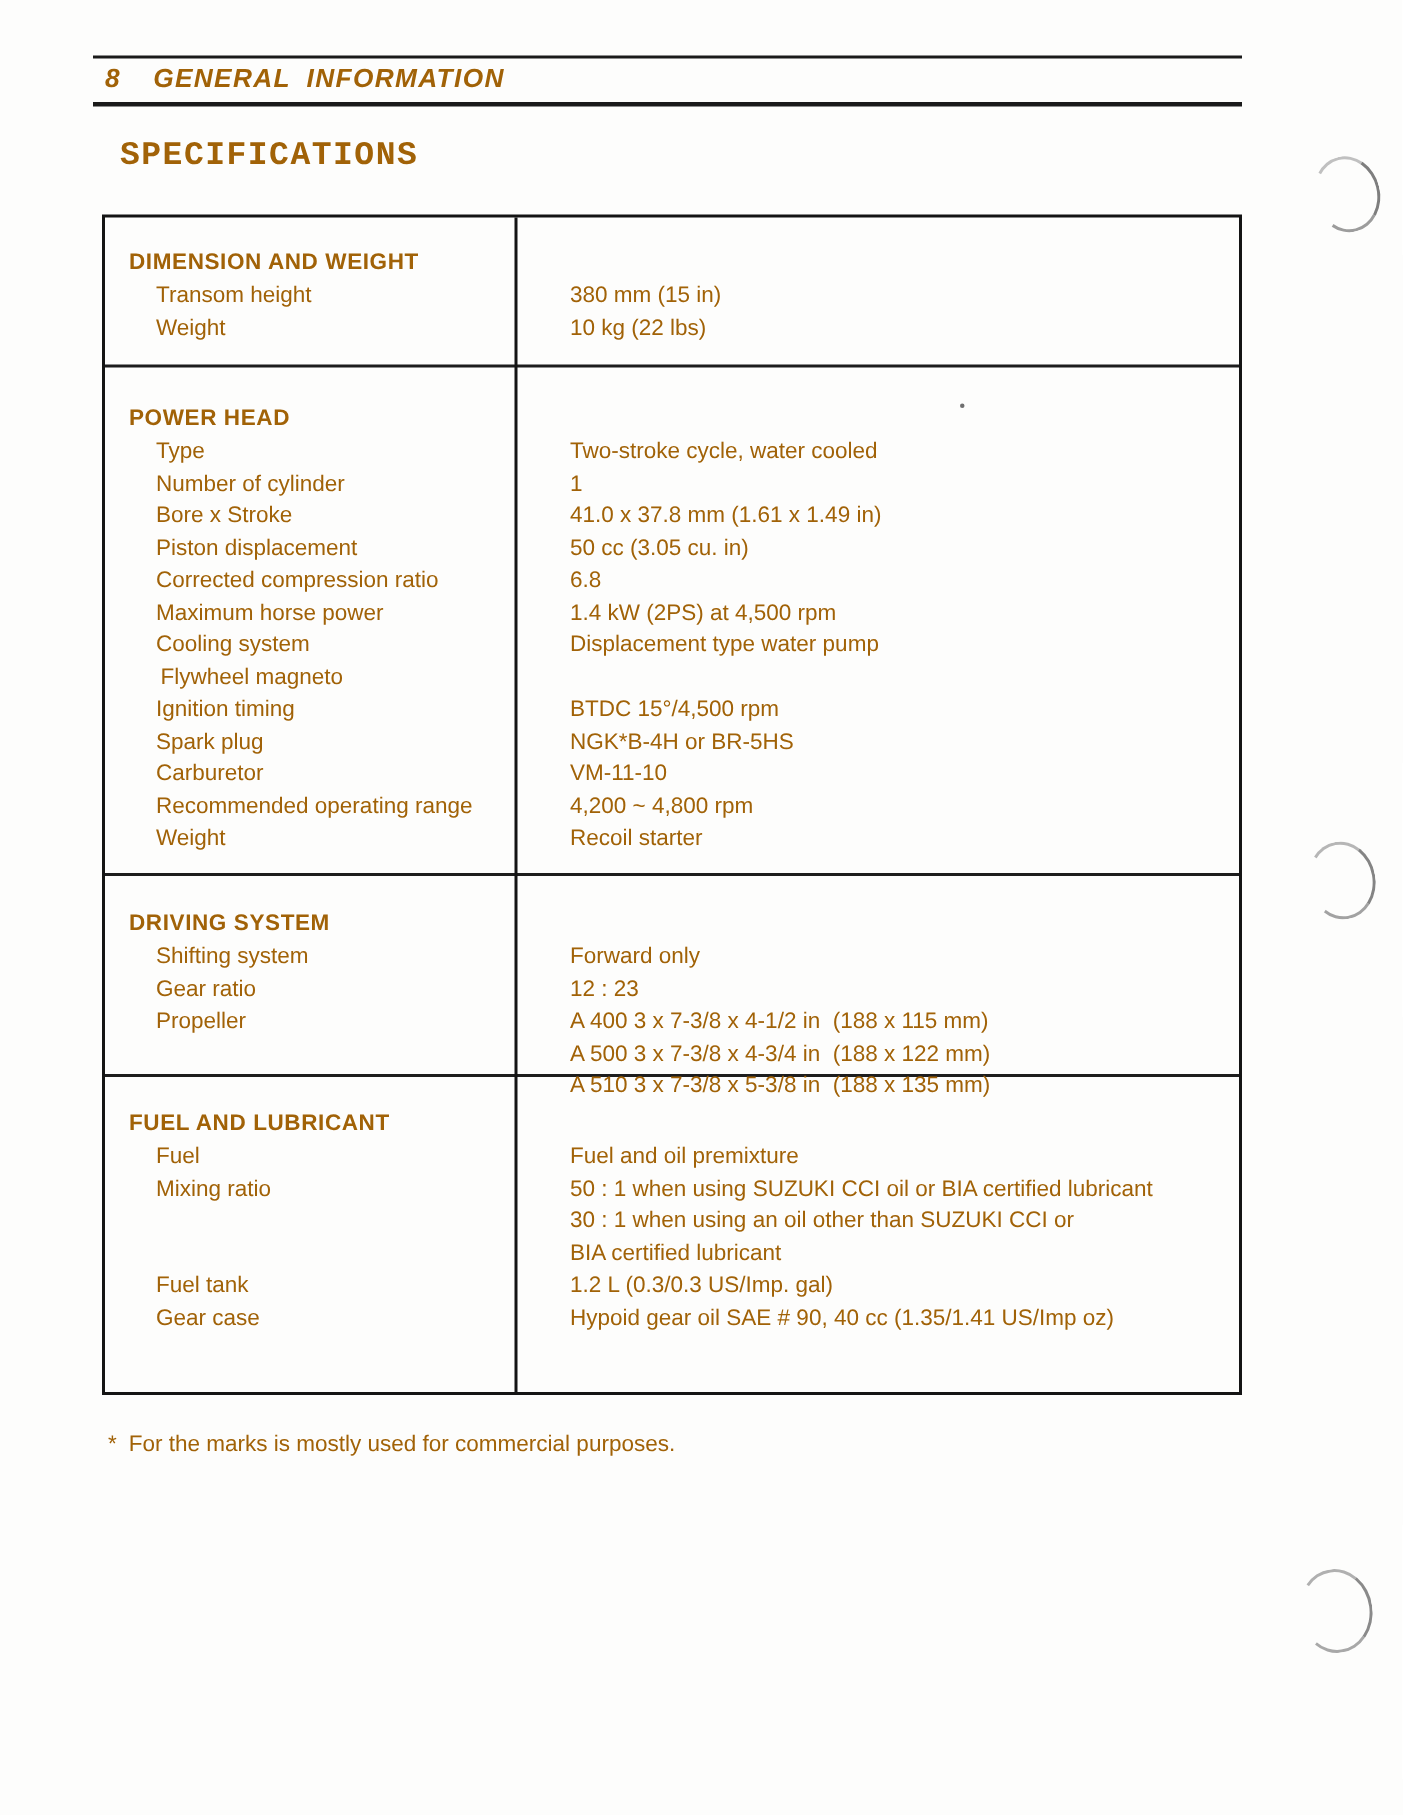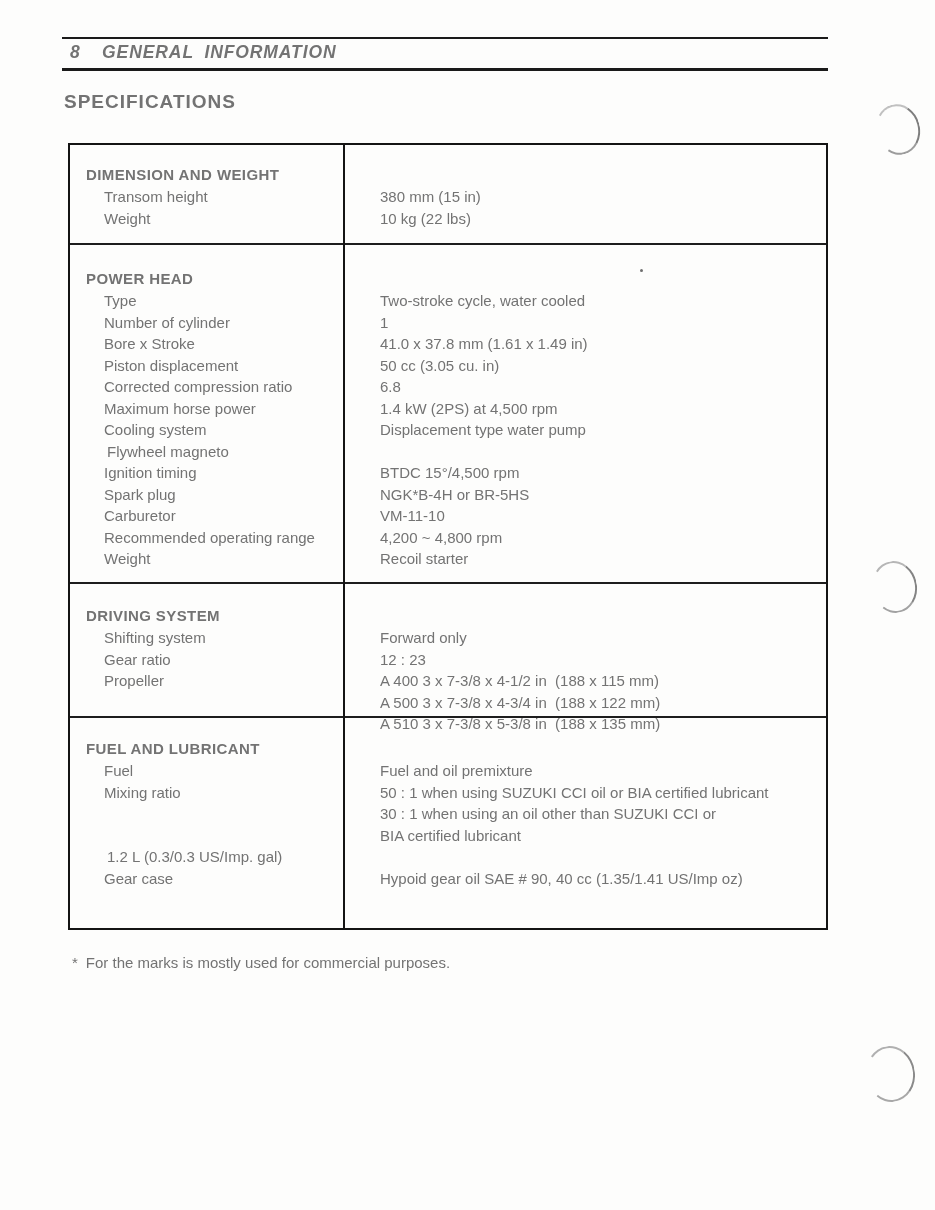--- a/index.html
+++ b/index.html
@@ -1,29 +1,29 @@
 <!DOCTYPE html>
 <html><head>
 <meta charset="utf-8">
 <style>
   html,body{margin:0;padding:0;background:#ffffff;}
   .page{
     position:relative;width:935px;height:1210px;background:#fdfdfc;
-    font-family:"Liberation Sans","DejaVu Sans",sans-serif;color:#737373;overflow:hidden;
+    font-family:"Liberation Sans","DejaVu Sans",sans-serif;color:#a16207;overflow:hidden;
   }
   
   .rule{position:absolute;left:62px;width:766px;background:#1a1a1a;}
   .rule-top{top:37px;height:2px;}
   .rule-bottom{top:68px;height:3px;}
   
   .page-header{position:absolute;left:70px;top:42px;font-weight:700;font-style:italic;font-size:17.5px;}
   .page-header .pnum{display:inline-block;margin-right:17px;letter-spacing:0.5px;}
   .page-header .ptitle{letter-spacing:0.9px;word-spacing:5px;}
   
-  .title{position:absolute;left:64px;top:91px;margin:0;font-size:19px;font-weight:700;letter-spacing:1px;}
+  .title{position:absolute;left:80px;top:91px;margin:0;font-size:22px;font-weight:700;letter-spacing:1px;font-family:Liberation Mono, monospace;}
   
   .spec-table{
     position:absolute;left:68px;top:143px;width:760px;height:787px;
     border:2px solid #141414;box-sizing:border-box;
   }
   .spec-table::after{ 
     content:"";position:absolute;left:273px;top:0;bottom:0;width:2px;background:#141414;
   }
   .section{box-sizing:border-box;}
   .section + .section{border-top:2px solid #1d1d1d;}
@@ -162,20 +162,21 @@
         </div>
         <div class="row">
           <div class="cell cell-label">Fuel</div>
           <div class="cell cell-value"><div class="value-line">Fuel and oil premixture</div></div>
         </div>
         <div class="row">
           <div class="cell cell-label">Mixing ratio</div>
           <div class="cell cell-value"><div class="value-line">50 : 1 when using SUZUKI CCI oil or BIA certified lubricant</div><div class="value-line">30 : 1 when using an oil other than SUZUKI CCI or</div><div class="value-line">BIA certified lubricant</div></div>
         </div>
         <div class="row">
+          <div class="cell cell-label">Fuel tank</div>
           <div class="cell cell-value"><div class="value-line">1.2 L (0.3/0.3 US/Imp. gal)</div></div>
         </div>
         <div class="row">
           <div class="cell cell-label">Gear case</div>
           <div class="cell cell-value"><div class="value-line">Hypoid gear oil SAE # 90, 40 cc (1.35/1.41 US/Imp oz)</div></div>
         </div>
       </div>
     </div>
 
   <div class="footnote">

